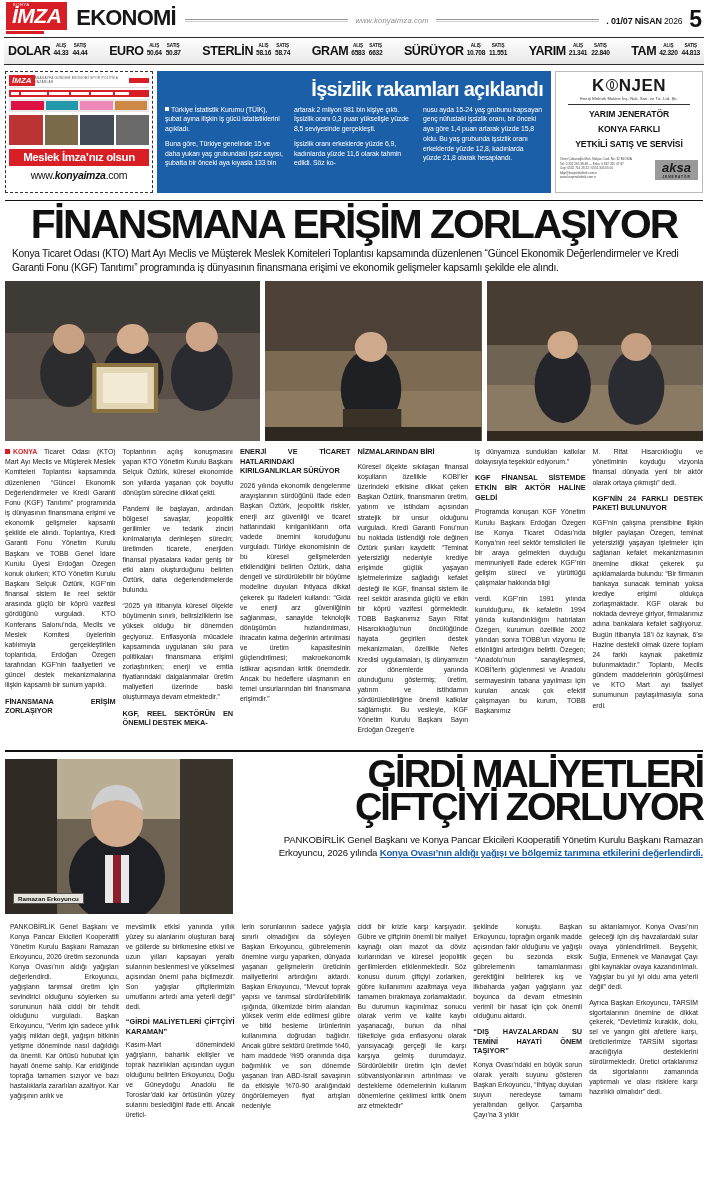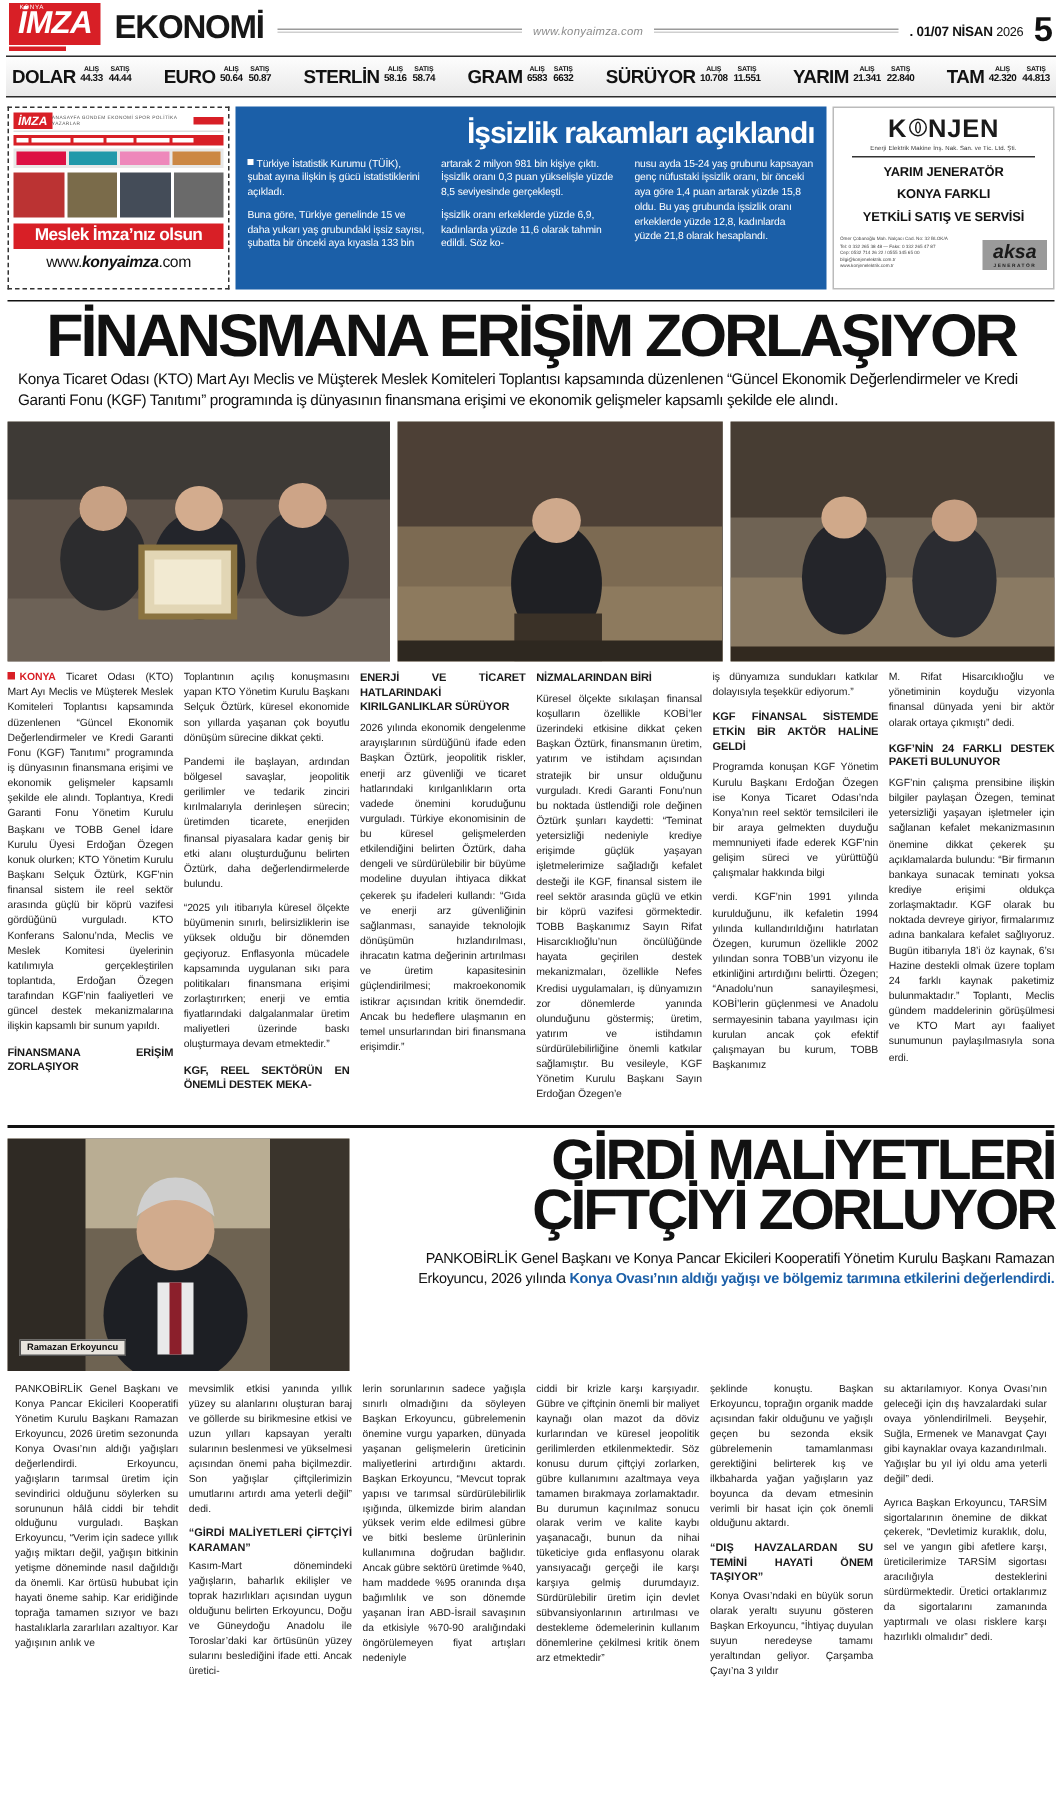--- a/index.html
+++ b/index.html
@@ -114,21 +114,21 @@
   .art2 { position:relative; margin:7px 5px 0 5px; }
   .art2-top { display:flex; gap:0; }
   .photo2 { width:228px; height:155px; background:#5e554c; position:relative; overflow:hidden; flex:none;}
   .name-tag { position:absolute; left:8px; bottom:10px; background:#e8e4de; border:1px solid #555; font-size:6.2px; padding:1px 4px; font-weight:bold;}
   .art2-right { flex:1; padding-left:6px; }
   .headline2 {
     font-size:38px; font-weight:bold; letter-spacing:-2px; line-height:0.93;
     text-align:right; color:#111; margin-top:-2px;
   }
   .deck2 { font-size:9.6px; line-height:1.34; text-align:right; margin-top:9px; letter-spacing:-0.2px;}
-  .deck2 .hi { color:#1b5fa8; font-weight:bold;}
+  .deck2 .hi { color:#1b5fa8; font-weight:bold;text-decoration:underline;}
   .cols2 { display:flex; gap:7px; margin:8px 5px 0 5px; }
   .col2 { flex:1; font-size:6.85px; line-height:1.46; text-align:justify; color:#1a1a1a;}
   .col2 p { margin:0 0 6px 0; }
   .col2 h4 { font-size:7.3px; font-weight:bold; margin:0 0 4px 0; line-height:1.3;}
 </style>
 </head>
 <body>
 
 <div class="page">
 

